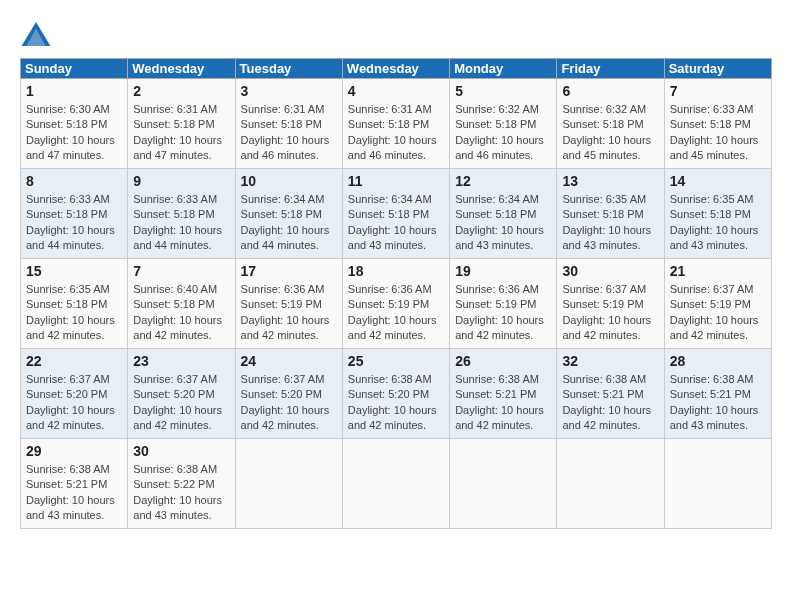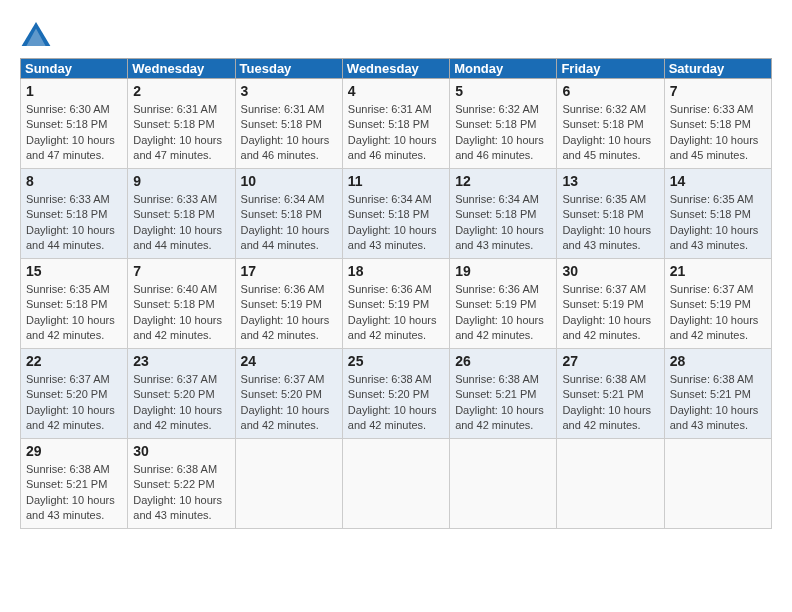--- a/index.html
+++ b/index.html
@@ -307,21 +307,21 @@
 and 42 minutes.</div>
         </td>
         <td>
           <span class="day-num">26</span>
           <div class="day-detail">Sunrise: 6:38 AM
 Sunset: 5:21 PM
 Daylight: 10 hours
 and 42 minutes.</div>
         </td>
         <td>
-          <span class="day-num">27</span>
+          <span class="day-num">32</span>
           <div class="day-detail">Sunrise: 6:38 AM
 Sunset: 5:21 PM
 Daylight: 10 hours
 and 42 minutes.</div>
         </td>
         <td>
           <span class="day-num">28</span>
           <div class="day-detail">Sunrise: 6:38 AM
 Sunset: 5:21 PM
 Daylight: 10 hours

